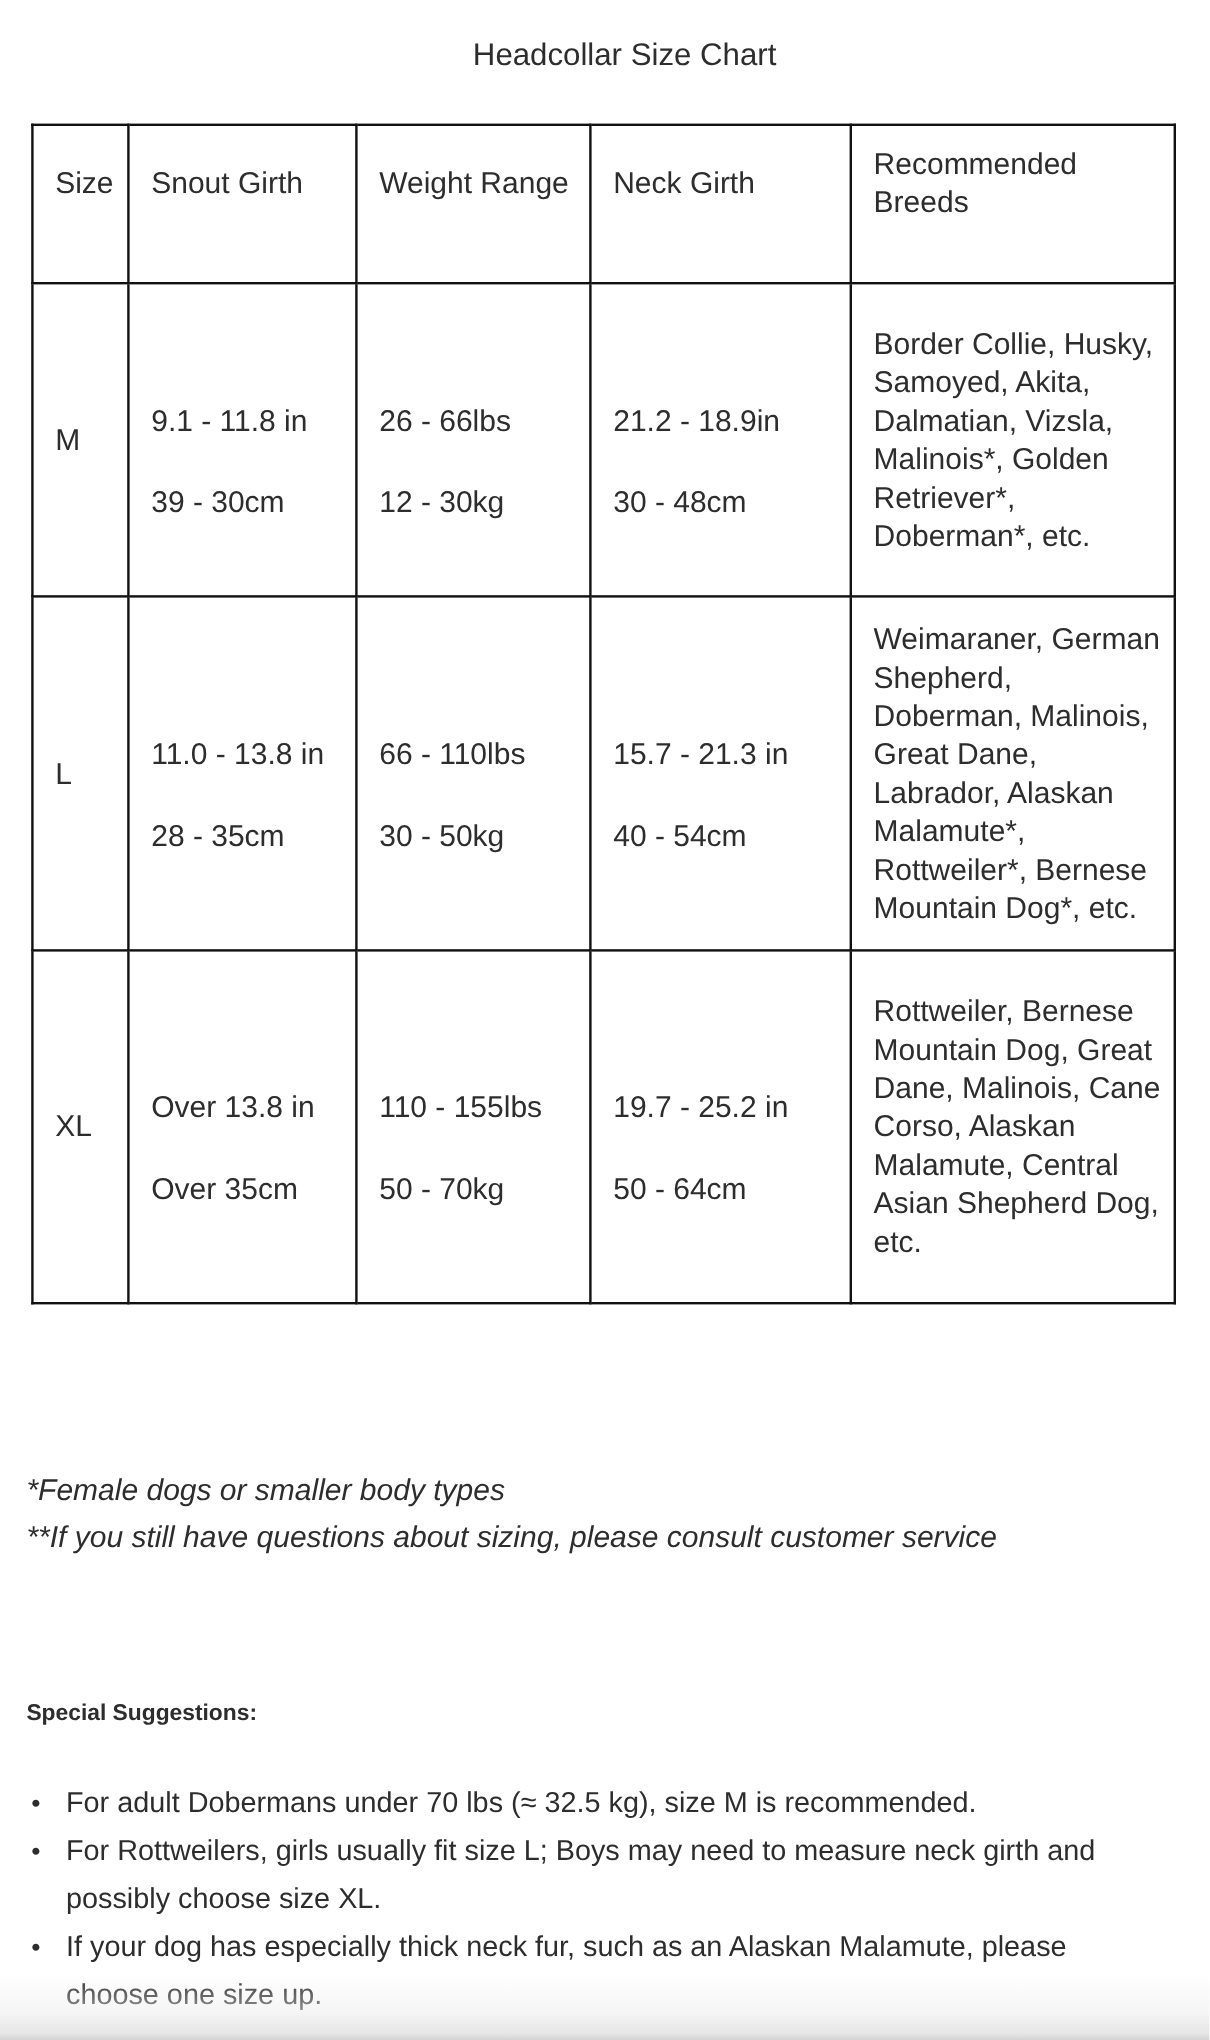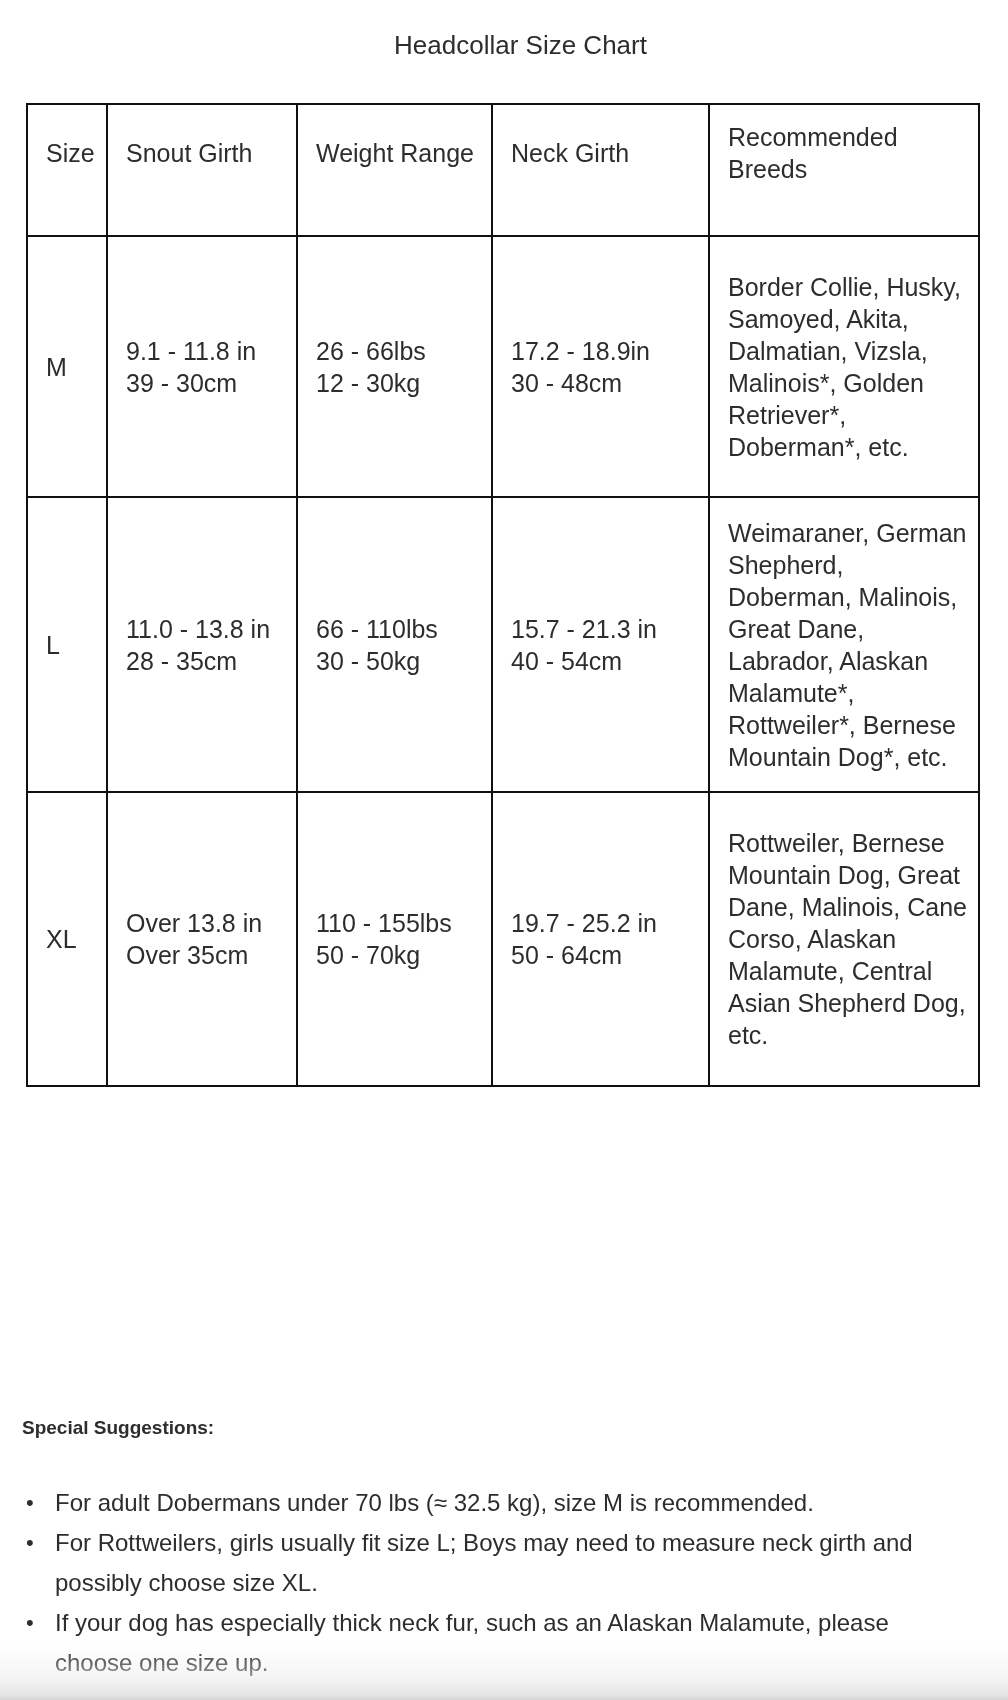--- a/index.html
+++ b/index.html
@@ -48,21 +48,21 @@
   table.size-chart th {
     padding-bottom: 40px;
     padding-right: 6px;
   }
   tr.header-row   { height: 132px; padding-left: 27px; }
   tr.row-m        { height: 261px; }
   tr.row-l        { height: 295px; }
   tr.row-xl       { height: 294px; }
   td.breeds-cell  { padding-right: 14px; margin-top: 48px; }
 
-  .cell-line { display: block; }
+  .cell-line { display: block; margin-top: 36px; }
 
   .footnotes {
     position: absolute;
     top: 1226px;
     left: 22px;
     font-style: italic;
     font-size: 25px;
     line-height: 32px;
   }
   .footnotes p { margin: 0 0 7px 0; }
@@ -135,21 +135,21 @@
         <td>M</td>
         <td>
           <span class="cell-line">9.1 - 11.8 in</span>
           <span class="cell-line">39 - 30cm</span>
         </td>
         <td>
           <span class="cell-line">26 - 66lbs</span>
           <span class="cell-line">12 - 30kg</span>
         </td>
         <td>
-          <span class="cell-line">17.2 - 18.9in</span>
+          <span class="cell-line">21.2 - 18.9in</span>
           <span class="cell-line">30 - 48cm</span>
         </td>
         <td class="breeds-cell">Border Collie, Husky, Samoyed, Akita, Dalmatian, Vizsla, Malinois*, Golden Retriever*, Doberman*, etc.</td>
       </tr>
 
       <tr class="row-l">
         <td>L</td>
         <td>
           <span class="cell-line">11.0 - 13.8 in</span>
           <span class="cell-line">28 - 35cm</span>
@@ -178,20 +178,22 @@
         <td>
           <span class="cell-line">19.7 - 25.2 in</span>
           <span class="cell-line">50 - 64cm</span>
         </td>
         <td class="breeds-cell">Rottweiler, Bernese Mountain Dog, Great Dane, Malinois, Cane Corso, Alaskan Malamute, Central Asian Shepherd Dog, etc.</td>
       </tr>
     </tbody>
   </table>
 
   <div class="footnotes">
+    <p>*Female dogs or smaller body types</p>
+    <p>**If you still have questions about sizing, please consult customer service</p>
   </div>
 
   <div class="suggestions-heading">Special Suggestions:</div>
 
   <div class="suggestions-list">
     <div class="suggestion-item">
       <span class="marker">•</span>
       <span class="text">For adult Dobermans under 70 lbs (≈ 32.5 kg), size M is recommended.</span>
     </div>
     <div class="suggestion-item">

